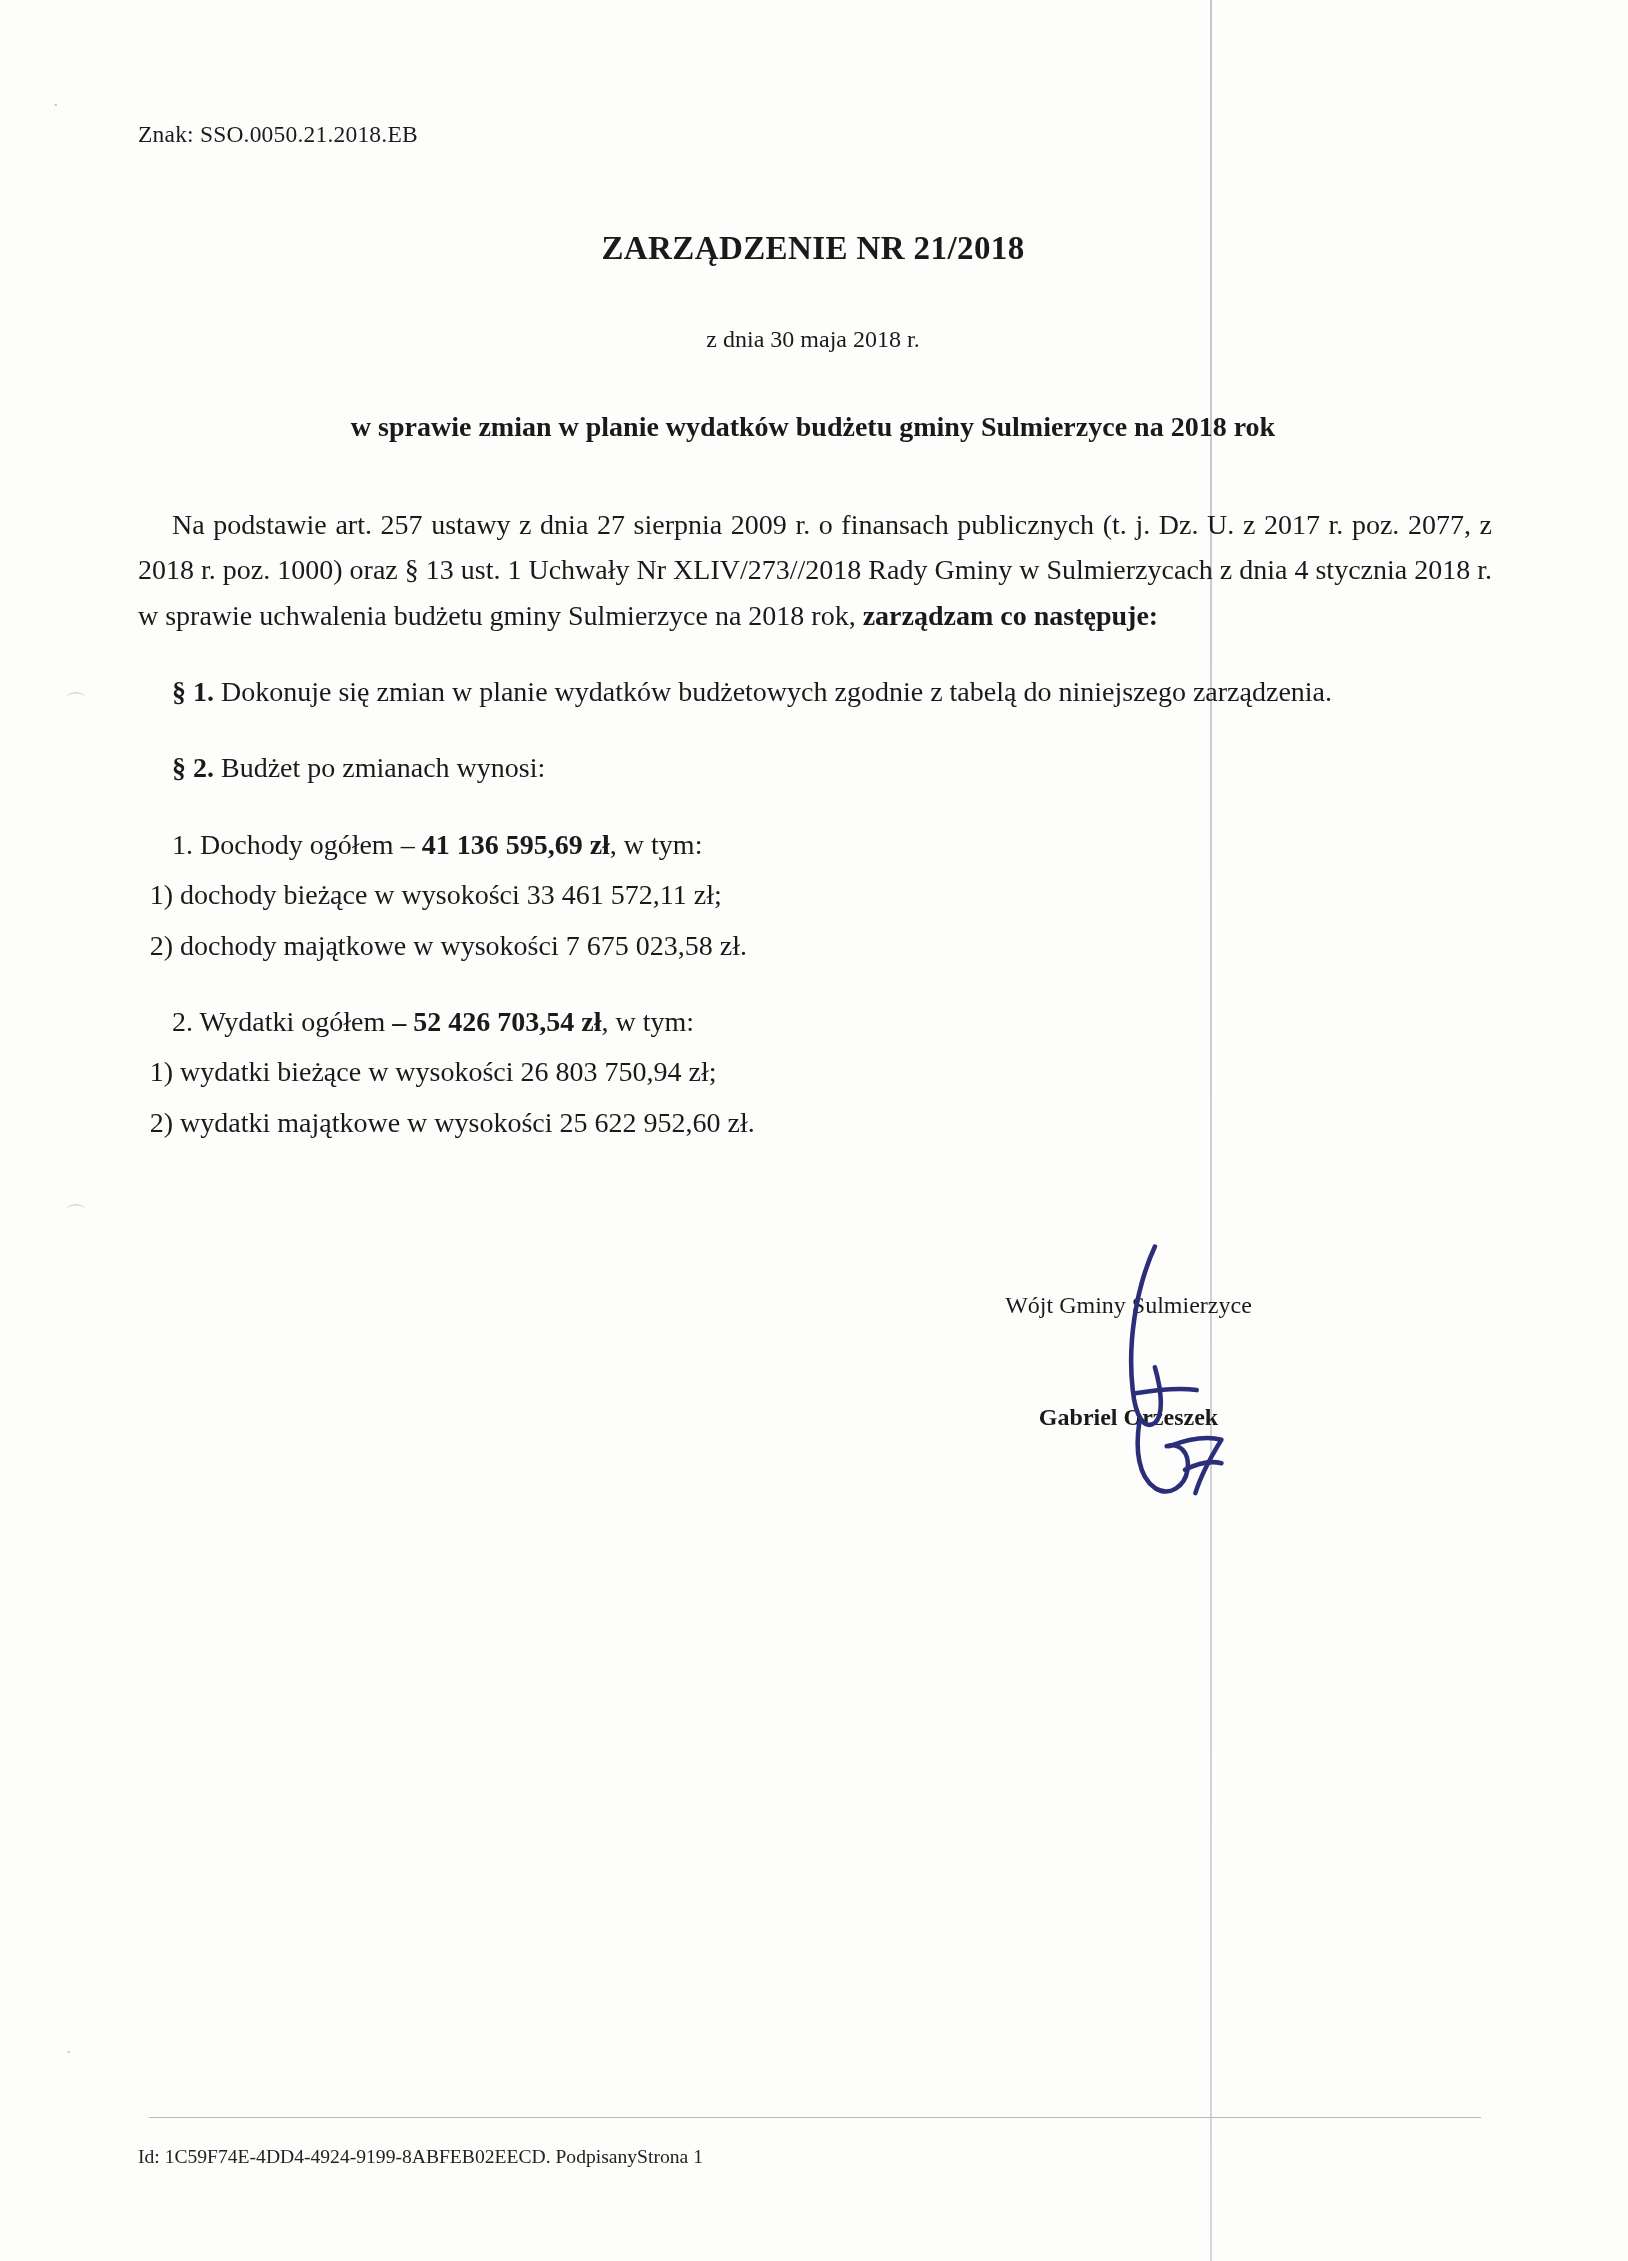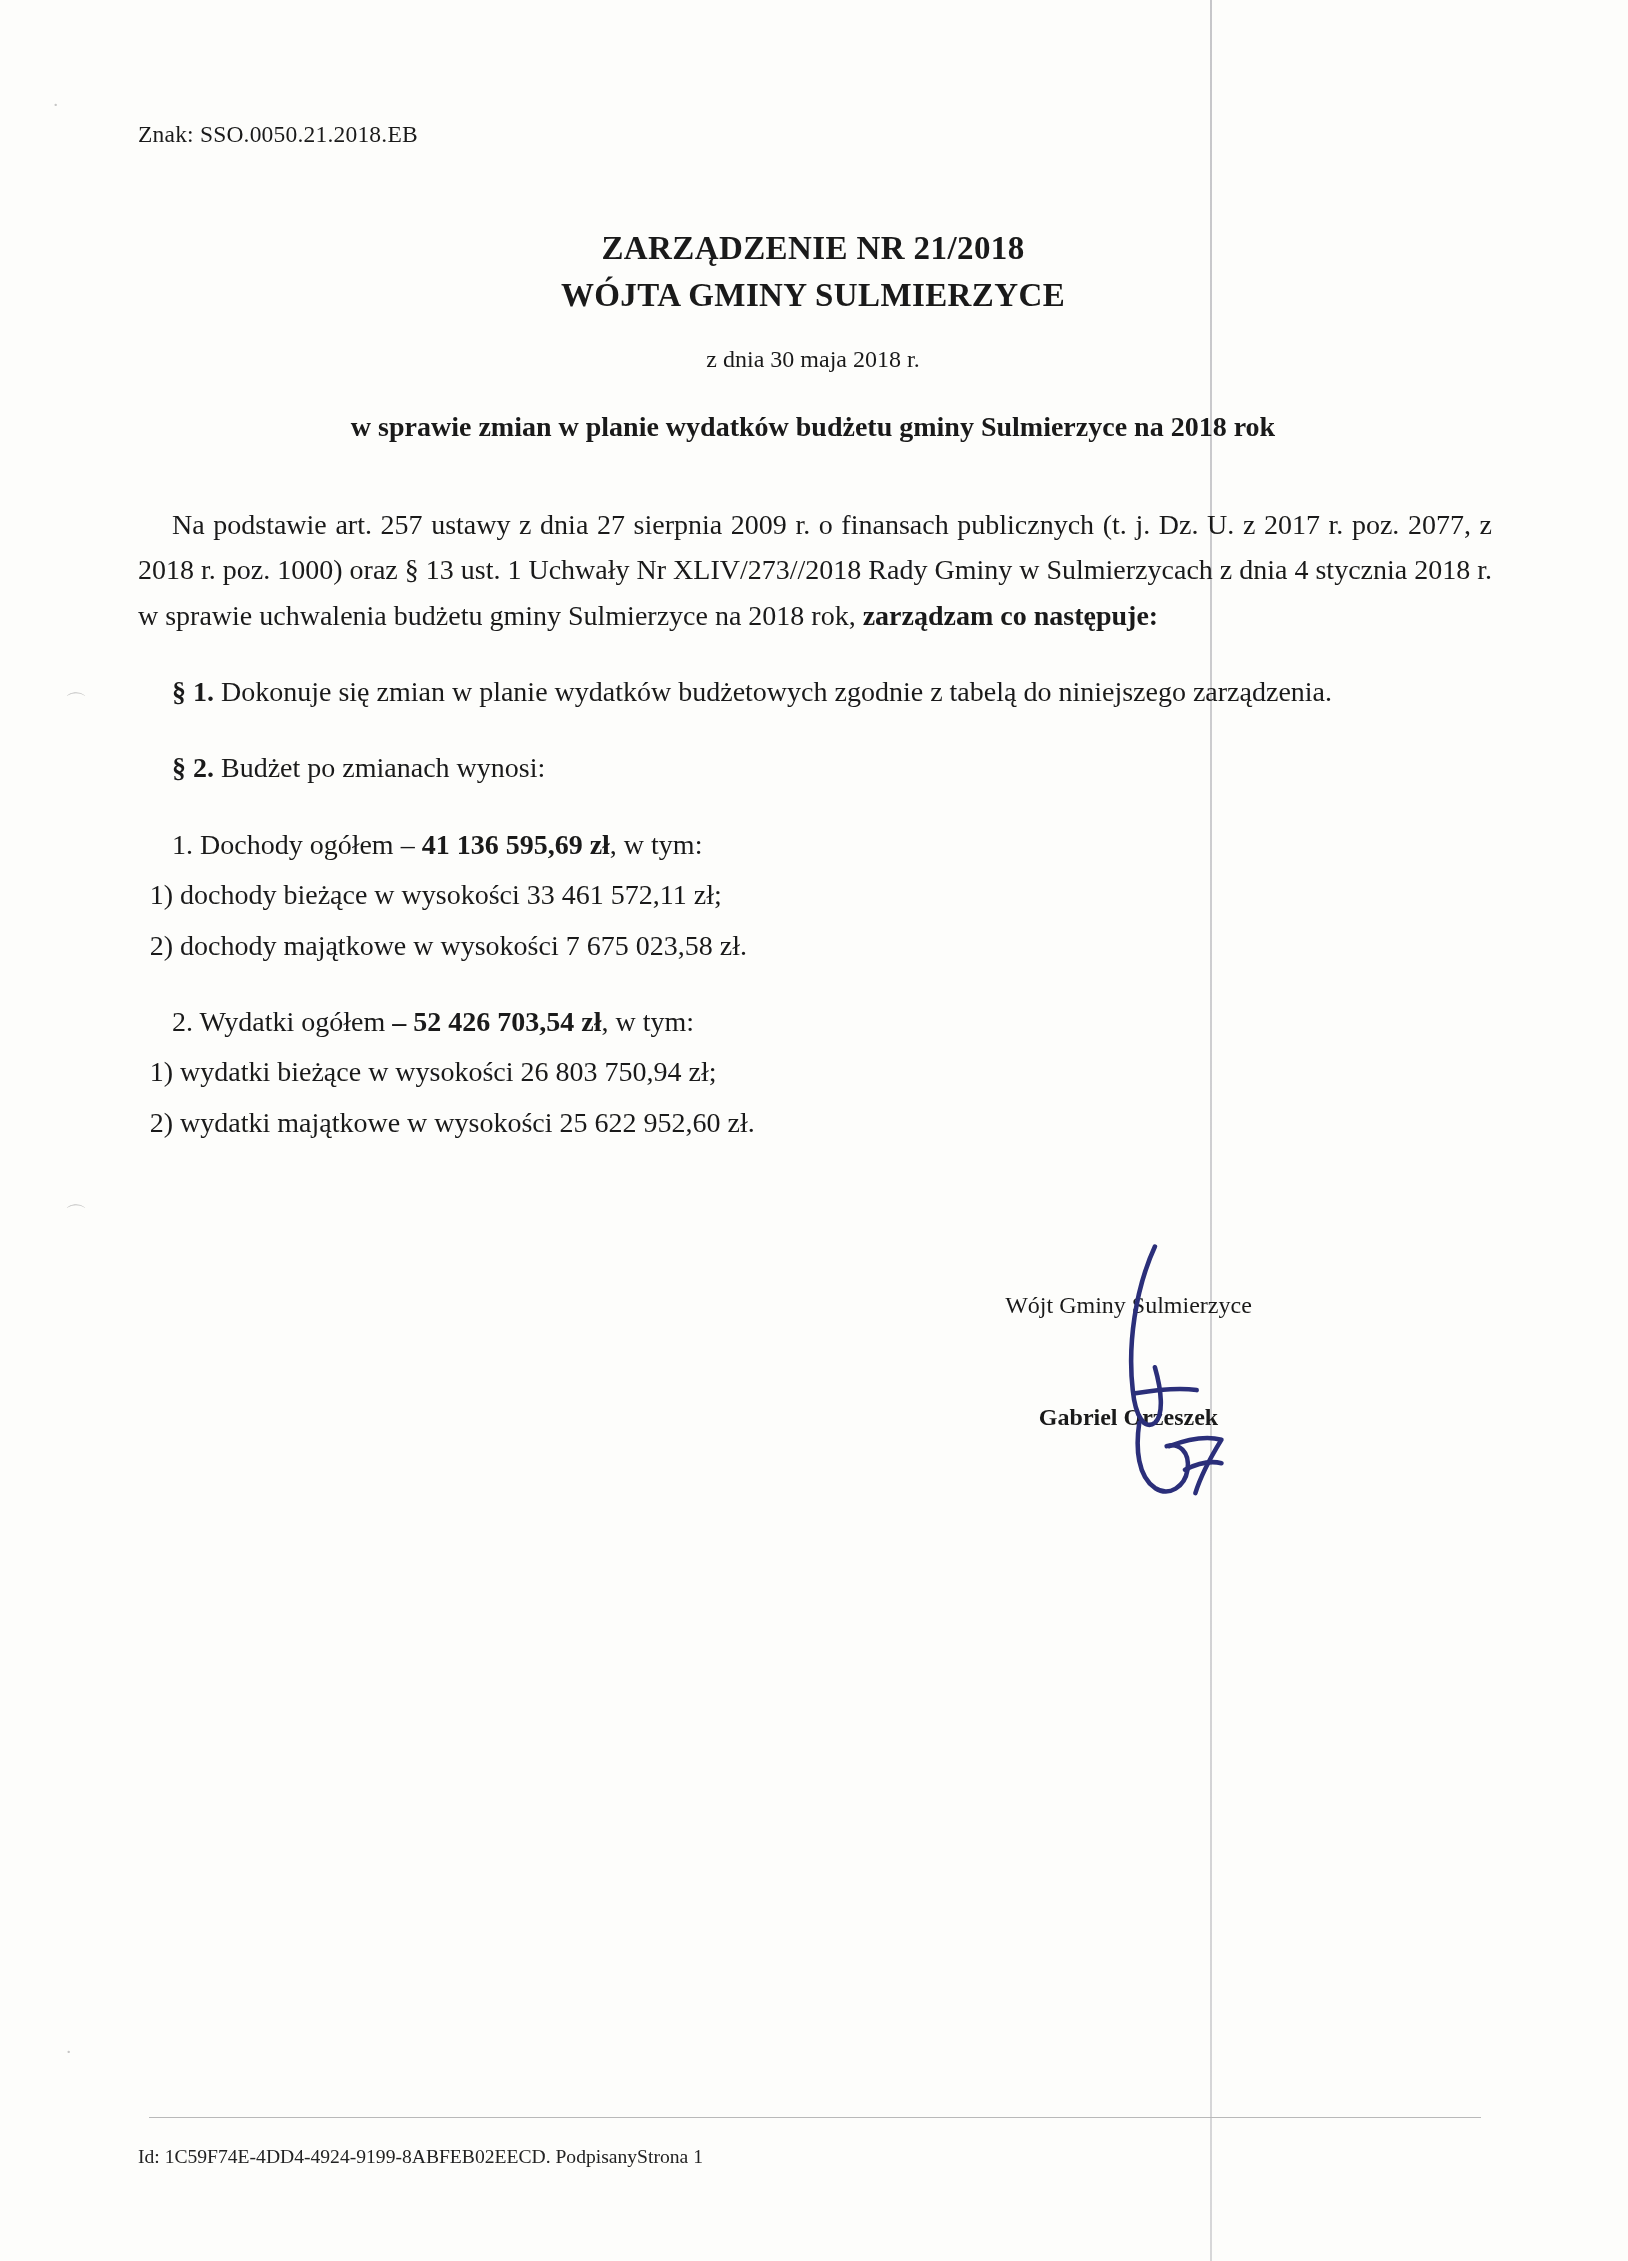--- a/index.html
+++ b/index.html
@@ -60,21 +60,21 @@
   .title-line {
     font-size: 33px;
     font-weight: bold;
     letter-spacing: 0.4px;
     line-height: 1.42;
   }
 
   .date-line {
     position: absolute;
     left: 138px;
-    top: 346px;
+    top: 326px;
     width: 1350px;
     text-align: center;
     font-size: 24px;
   }
 
   .subject-line {
     position: absolute;
     left: 138px;
     top: 411px;
     width: 1350px;
@@ -178,21 +178,20 @@
 <div class="page">
 
   <div class="fold-line"></div>
 
   <div class="content">
 
     <div class="reference">Znak: SSO.0050.21.2018.EB</div>
 
     <div class="title-block">
       <div class="title-line">ZARZĄDZENIE NR 21/2018</div>
-      <div class="title-line">WÓJTA GMINY SULMIERZYCE</div>
     </div>
 
     <div class="date-line">z dnia 30 maja 2018 r.</div>
 
     <div class="subject-line">w sprawie zmian w planie  wydatków budżetu gminy Sulmierzyce na 2018 rok</div>
 
     <div class="body">
 
       <div class="para-justify">
         <span class="first-indent"></span><span>Na podstawie art. 257 ustawy z dnia 27 sierpnia 2009 r. o finansach publicznych (t. j. Dz. U. z 2017 r. poz. 2077, z 2018 r. poz. 1000) oraz § 13 ust. 1 Uchwały Nr XLIV/273//2018 Rady Gminy w Sulmierzycach z dnia 4 stycznia 2018 r. w sprawie uchwalenia budżetu gminy Sulmierzyce na 2018 rok,</span>

